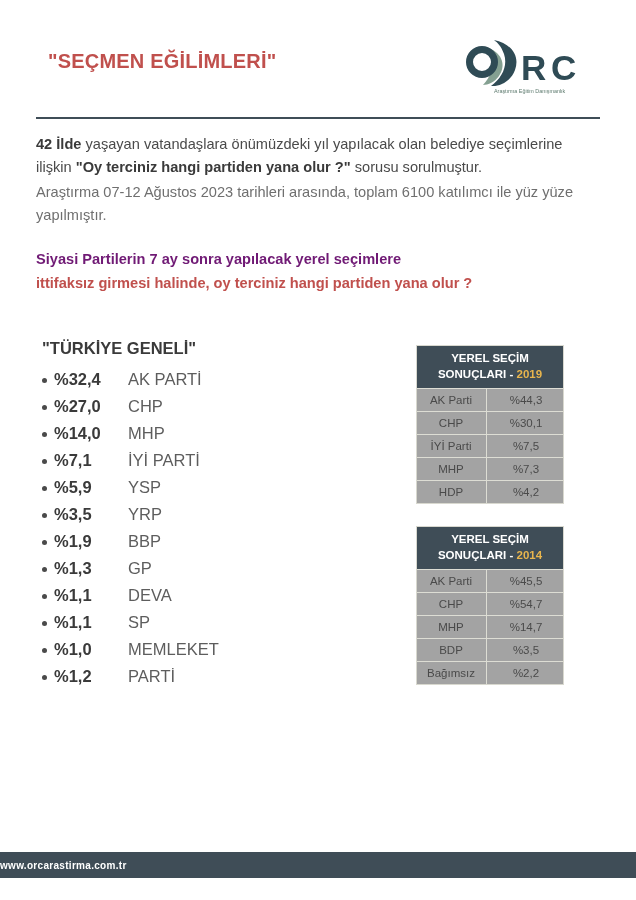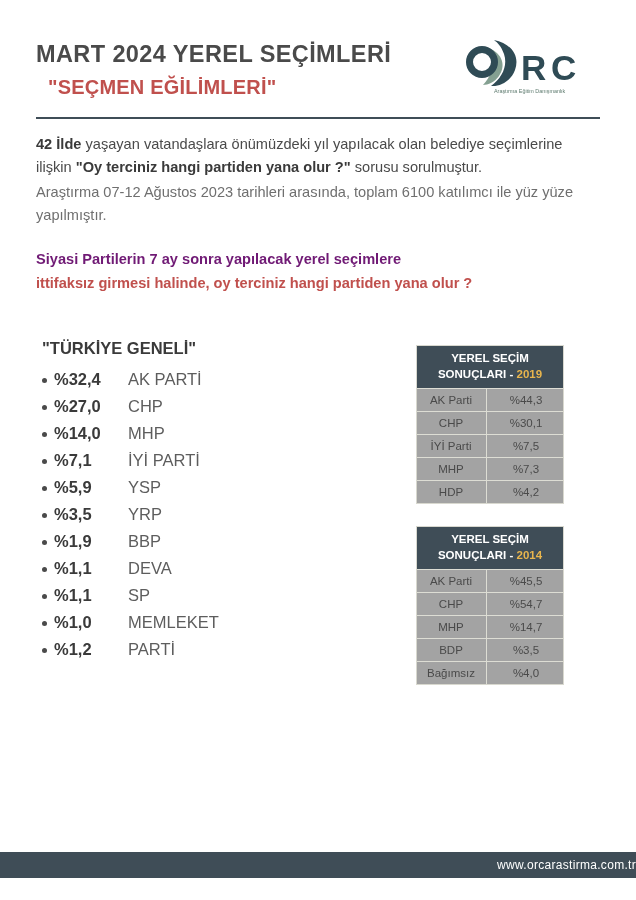--- a/index.html
+++ b/index.html
@@ -192,35 +192,35 @@
 
   
   .footer {
     position: absolute;
     left: 0;
     right: 0;
     bottom: 22px;
     height: 26px;
     background: #3f4d57;
     color: #ffffff;
-    font-size: 12px;
+    font-size: 10px;
     display: flex;
     align-items: center;
-    justify-content: flex-end;
+    justify-content: flex-start;
     letter-spacing: 0.3px;
+    font-weight: bold;
   }
 </style>
 </head>
 <body>
 
 <div class="page">
 
   <div class="header">
     <div class="titles">
-      <div class="title-main">MART 2024 YEREL SEÇİMLERİ</div>
       <div class="title-sub">"SEÇMEN EĞİLİMLERİ"</div>
     </div>
     <div class="logo">
       <svg width="142" height="62" viewBox="0 0 142 62" xmlns="http://www.w3.org/2000/svg" aria-hidden="true">
 
         <path d="M36 2 C54 6 62 18 57 32 C53 43 42 49 33 48 C44 40 50 28 46 16 C43 8 40 5 36 2 Z" fill="#2f4b55"></path>
         <path d="M31 10 C45 16 48 28 41 38 C37 44 30 47 25 47 C33 39 36 28 32 19 C30 15 31 12 31 10 Z" fill="#6f8f7e" opacity="0.85"></path>
 
         <path d="M8 24 a16 16 0 1 0 32 0 a16 16 0 1 0 -32 0 Z M15 24 a9 9 0 1 1 18 0 a9 9 0 1 1 -18 0 Z" fill="#2f4b55"></path>
 
@@ -280,20 +280,25 @@
           <span class="pct">%3,5</span>
           <span class="pname">YRP</span>
         </li>
         <li>
           <span class="bullet"><i></i></span>
           <span class="pct">%1,9</span>
           <span class="pname">BBP</span>
         </li>
         <li>
           <span class="bullet"><i></i></span>
+          <span class="pct">%1,3</span>
+          <span class="pname">GP</span>
+        </li>
+        <li>
+          <span class="bullet"><i></i></span>
           <span class="pct">%1,1</span>
           <span class="pname">DEVA</span>
         </li>
         <li>
           <span class="bullet"><i></i></span>
           <span class="pct">%1,1</span>
           <span class="pname">SP</span>
         </li>
         <li>
           <span class="bullet"><i></i></span>
@@ -353,21 +358,21 @@
         <div class="mt-row">
           <div class="c1">MHP</div>
           <div class="c2">%14,7</div>
         </div>
         <div class="mt-row">
           <div class="c1">BDP</div>
           <div class="c2">%3,5</div>
         </div>
         <div class="mt-row">
           <div class="c1">Bağımsız</div>
-          <div class="c2">%4,0</div>
+          <div class="c2">%2,2</div>
         </div>
       </div>
 
     </div>
   </div>
 
   <div class="footer">
     <span>www.orcarastirma.com.tr</span>
   </div>
 

